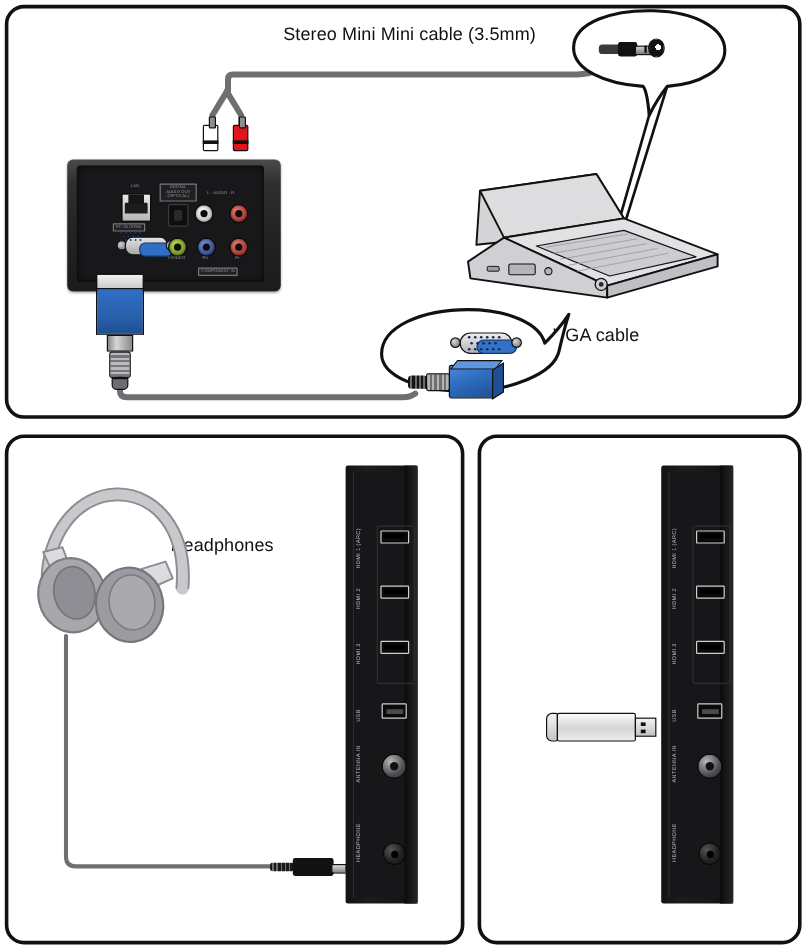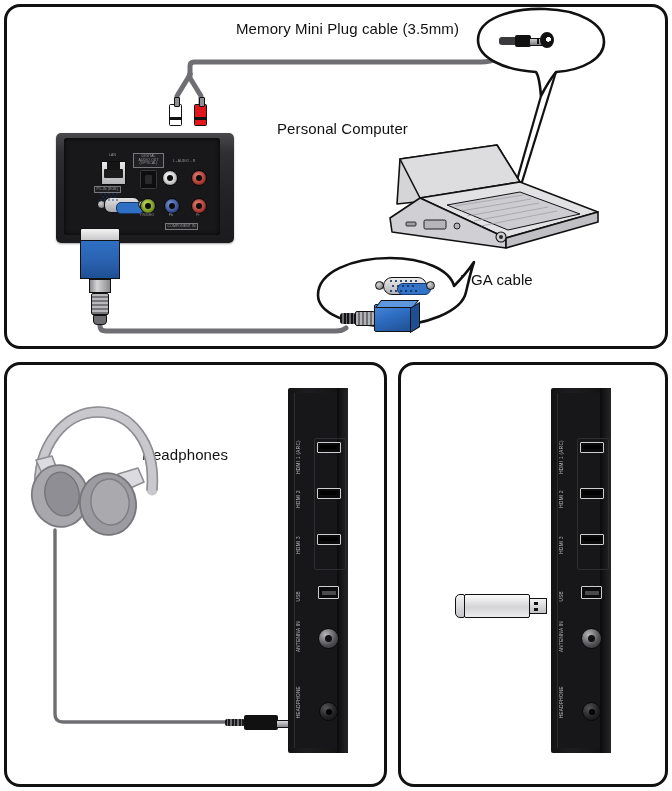--- a/index.html
+++ b/index.html
@@ -361,22 +361,21 @@
   
   #headphones{position:absolute;left:22px;top:398px;width:150px;height:140px;}
 </style>
 </head>
 <body>
 
 <div class="page">
 
   <div class="panel" id="panel-top"></div>
 
-  <div class="caption" id="cap-stereo">Memory Mini Plug cable (3.5mm)</div>
-  <div class="caption" id="cap-pc">Personal Computer</div>
+  <div class="caption" id="cap-stereo">Stereo Mini Mini cable (3.5mm)</div>
   <div class="caption" id="cap-vga">VGA cable</div>
 
   <svg class="layer" id="svg-top" viewBox="0 0 672 791">
 
     <g fill="none" stroke="#6f6f73" stroke-width="5" stroke-linecap="round" stroke-linejoin="round">
       <path d="M177 104 L177 96 L188 78 L190 74"></path>
       <path d="M201 104 L201 96 L190 78 L190 74"></path>
       <path d="M190 74 L190 66 Q190 62 194 62 L481 62 Q500 62 508 48"></path>
     </g>
 

